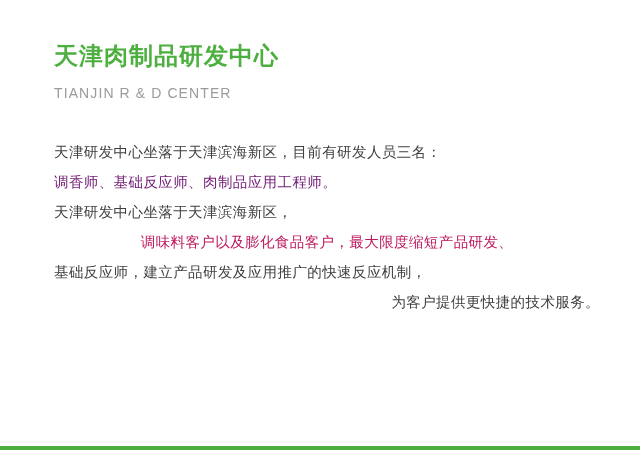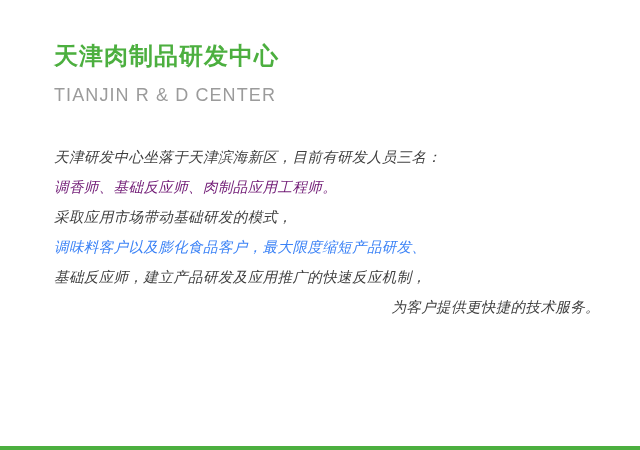--- a/index.html
+++ b/index.html
@@ -29,30 +29,29 @@
   .title-cn {
     font-size: 24px;
     font-weight: bold;
     color: #4caf3f;
     letter-spacing: 1px;
     line-height: 1.2;
     margin: 0 0 14px 0;
     white-space: nowrap;
   }
   .title-en {
-    font-size: 18px;
+    font-size: 14px;
     color: #9b9b9b;
     letter-spacing: 1.1px;
     font-weight: normal;
     margin: 0;
     white-space: nowrap;
   }
   .body-text {
     margin-top: 36px;
-    font-style: italic;
   }
   .body-line {
     font-size: 14.5px;
     color: #3f3f3f;
     line-height: 30px;
     letter-spacing: 0.4px;
     white-space: nowrap;
   }
   .footer-rule {
     position: absolute;
@@ -70,22 +69,22 @@
 
   <div class="content">
 
     <h1 class="title-cn" style="color: rgb(76, 175, 63);">天津肉制品研发中心</h1>
 
     <h2 class="title-en" style="color: rgb(155, 155, 155);">TIANJIN R &amp; D CENTER</h2>
 
     <div class="body-text">
       <div class="body-line" style="color: rgb(63, 63, 63);">天津研发中心坐落于天津滨海新区，目前有研发人员三名：</div>
       <div class="body-line" style="color: #701a75;">调香师、基础反应师、肉制品应用工程师。</div>
-      <div class="body-line" style="color: rgb(63, 63, 63);">采取应用市场带动基础研发的模式，</div>
-      <div class="body-line" style="color: #3b82f6;">调味料客户以及膨化食品客户，最大限度缩短产品研发、</div>
+      <div class="body-line" style="color: rgb(63, 63, 63);">天津研发中心坐落于天津滨海新区，</div>
+      <div class="body-line" style="color: #be185d; text-align: center;">调味料客户以及膨化食品客户，最大限度缩短产品研发、</div>
       <div class="body-line" style="color: rgb(63, 63, 63);">基础反应师，建立产品研发及应用推广的快速反应机制，</div>
       <div class="body-line" style="color: rgb(63, 63, 63); text-align: right;">为客户提供更快捷的技术服务。</div>
     </div>
 
   </div>
 
   <div class="footer-rule" style="background: rgb(76, 175, 63);"></div>
 
 </div>
 

